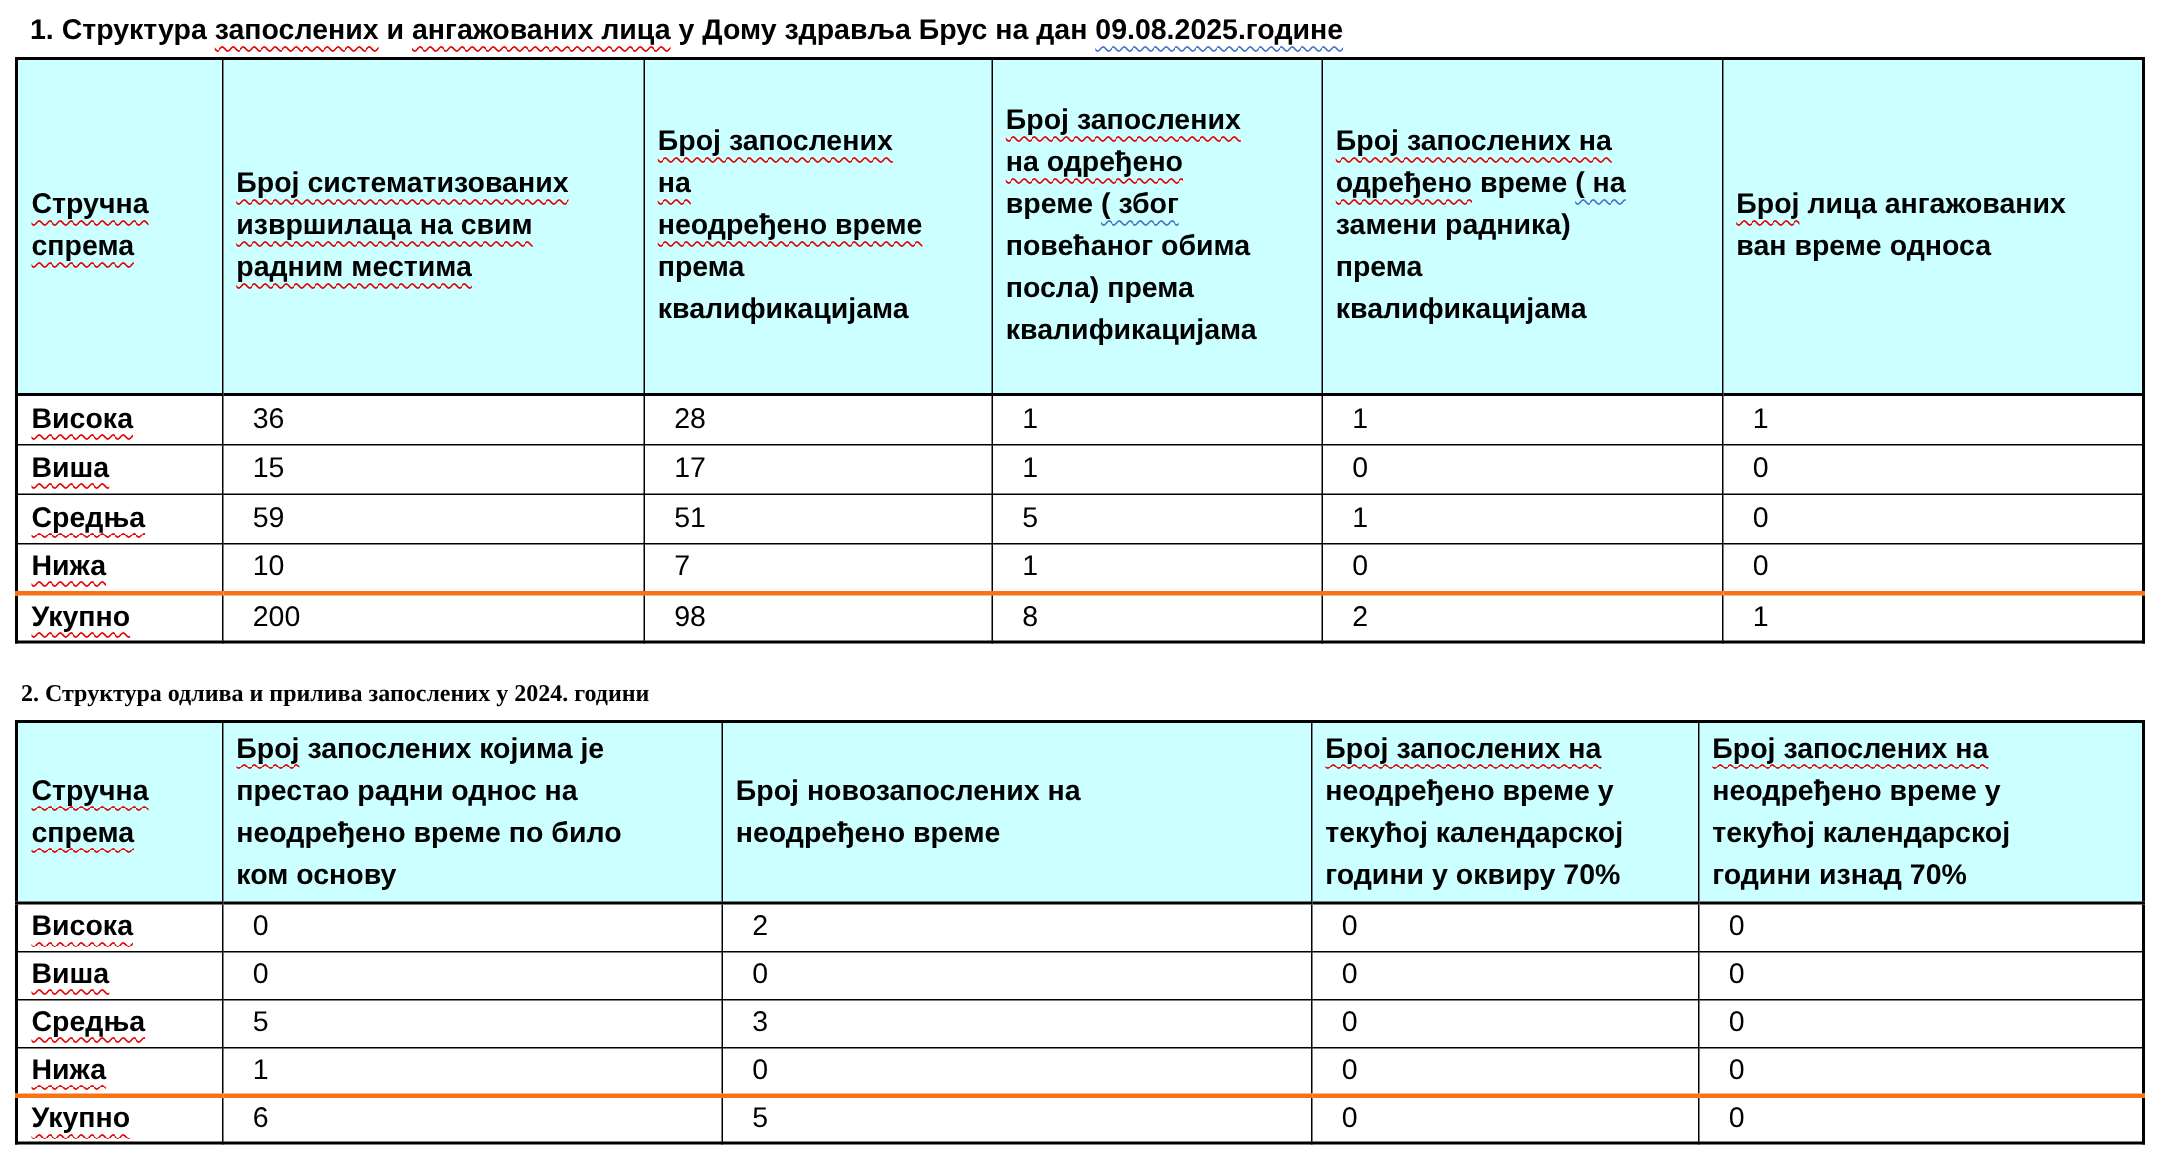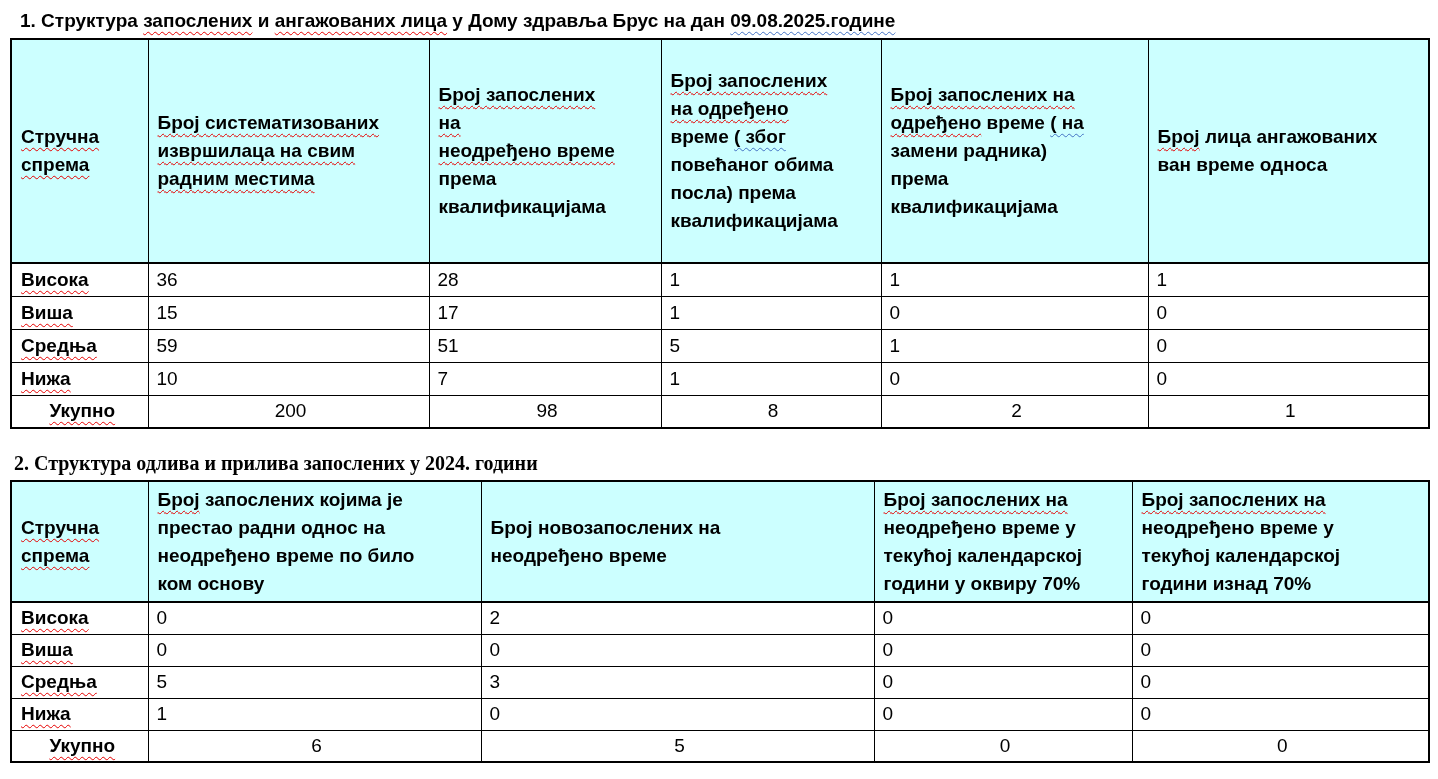--- a/index.html
+++ b/index.html
@@ -4,44 +4,44 @@
 <style>
   html,body{margin:0;padding:0;}
   body{
     width:1438px;height:779px;overflow:hidden;background:#ffffff;color:#000;
     font-family:"Liberation Sans",sans-serif;
   }
   .page{position:relative;width:1438px;height:779px;}
 
   .doc-title{margin:0;font-weight:bold;white-space:nowrap;}
   .title1{font-family:"Liberation Sans",sans-serif;font-size:19px;line-height:24px;margin:9px 0 5px 20px;}
-  .title2{font-family:"Liberation Serif",serif;font-size:20px;line-height:26px;margin:21px 0 4px 14px;}
+  .title2{font-family:"Liberation Serif",serif;font-size:16px;line-height:26px;margin:21px 0 4px 14px;}
 
   table.doc-table{
     border-collapse:collapse;table-layout:fixed;width:1418px;margin-left:10px;
     border:2.5px solid #000;
   }
   table.doc-table th,table.doc-table td{
     border:1.5px solid #000;
     font-size:19px;line-height:28px;
     text-align:left;vertical-align:middle;
     white-space:pre-wrap;overflow:hidden;
     padding:2px 4px 2px 9px;
   }
   table.doc-table thead th{
     background:#CCFFFF;font-weight:bold;border-bottom:2px solid #000;
   }
   table.doc-table tbody td{line-height:24px;}
   table.doc-table tbody td.row-label{font-weight:bold;}
-  table.doc-table tbody td.value-cell{padding-left:8px;}
+  table.doc-table tbody td.value-cell{padding-left:20px;}
   .t1 thead tr{height:224px;}
   .t1 tbody tr{height:33px;}
   .t2 thead tr{height:121px;}
   .t2 tbody tr{height:32px;}
-  tr.total-row td{border-top:1px solid #f97316;text-align:center;}
+  tr.total-row td{border-top:3px solid #f97316;}
 
   .wavy-r{
     text-decoration:underline wavy #E60000;
     text-decoration-thickness:1px;text-underline-offset:4px;text-decoration-skip-ink:none;
   }
   .wavy-b{
     text-decoration:underline wavy #4472C4;
     text-decoration-thickness:1px;text-underline-offset:4px;text-decoration-skip-ink:none;
   }
 </style>

